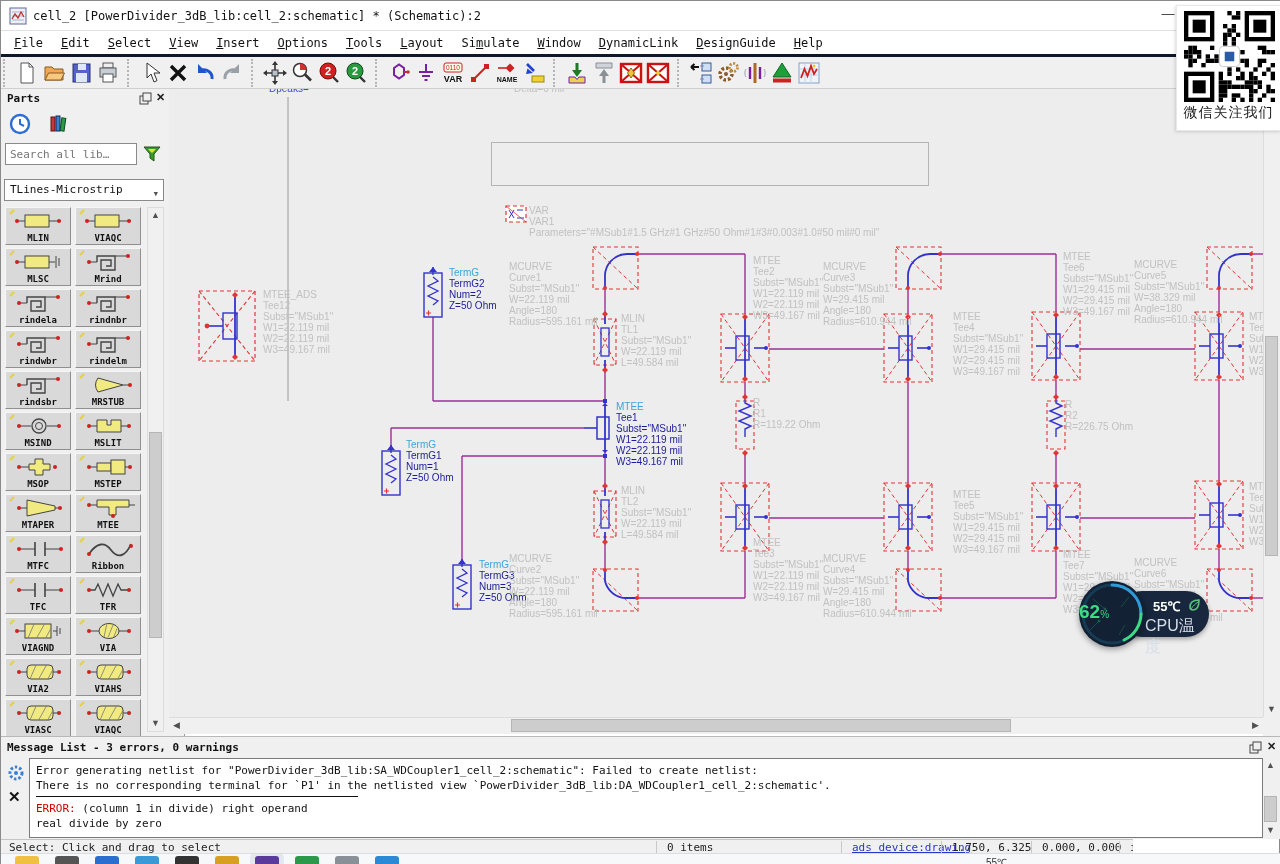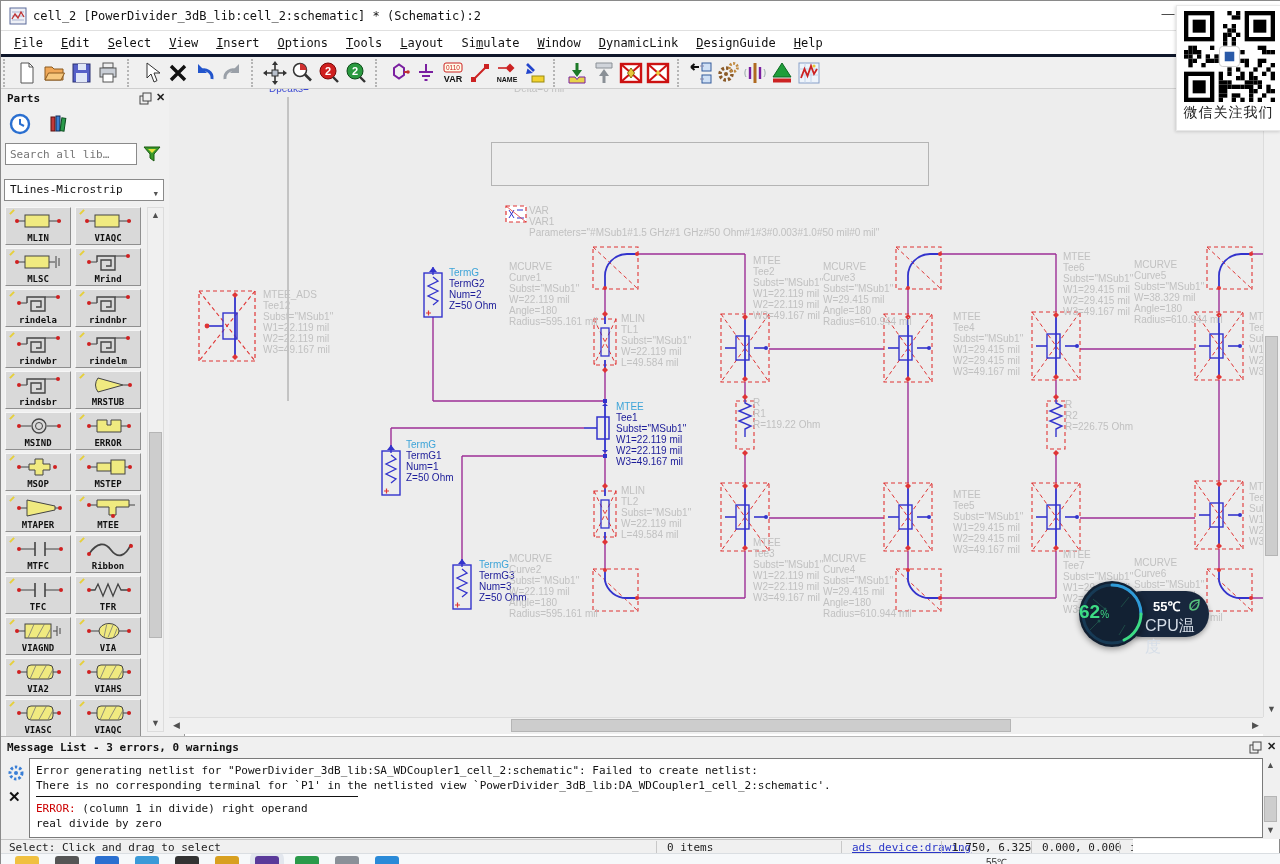--- a/index.html
+++ b/index.html
@@ -480,21 +480,21 @@
     <div class="part-label">MSIND</div>
           </div>
           <div class="part-cell" style="left: 74px; top: 207px;">
             <span class="pmark"></span>
     <svg viewBox="0 0 48 22">
               <path d="M4 11h8M36 11h8" stroke="#444"></path>
               <path d="M12 5h10v5h4V5h10v12H12z" fill="#f0ea80" stroke="#444"></path>
               <circle cx="4" cy="11" r="2" fill="#d02020"></circle>
               <circle cx="44" cy="11" r="2" fill="#d02020"></circle>
             </svg>
-    <div class="part-label">ERROR</div>
+    <div class="part-label">MSLIT</div>
           </div>
           <div class="part-cell" style="left: 4px; top: 248px;">
             <span class="pmark"></span>
     <svg viewBox="0 0 48 22">
               <path d="M4 11h12" stroke="#444"></path>
               <path d="M20 3h8v5h7v6h-7v5h-8v-5h-6V8h6z" fill="#f0ea80" stroke="#444"></path>
               <circle cx="4" cy="11" r="2" fill="#d02020"></circle>
               <circle cx="40" cy="11" r="2" fill="#d02020"></circle>
             </svg>
     <div class="part-label">MSOP</div>

